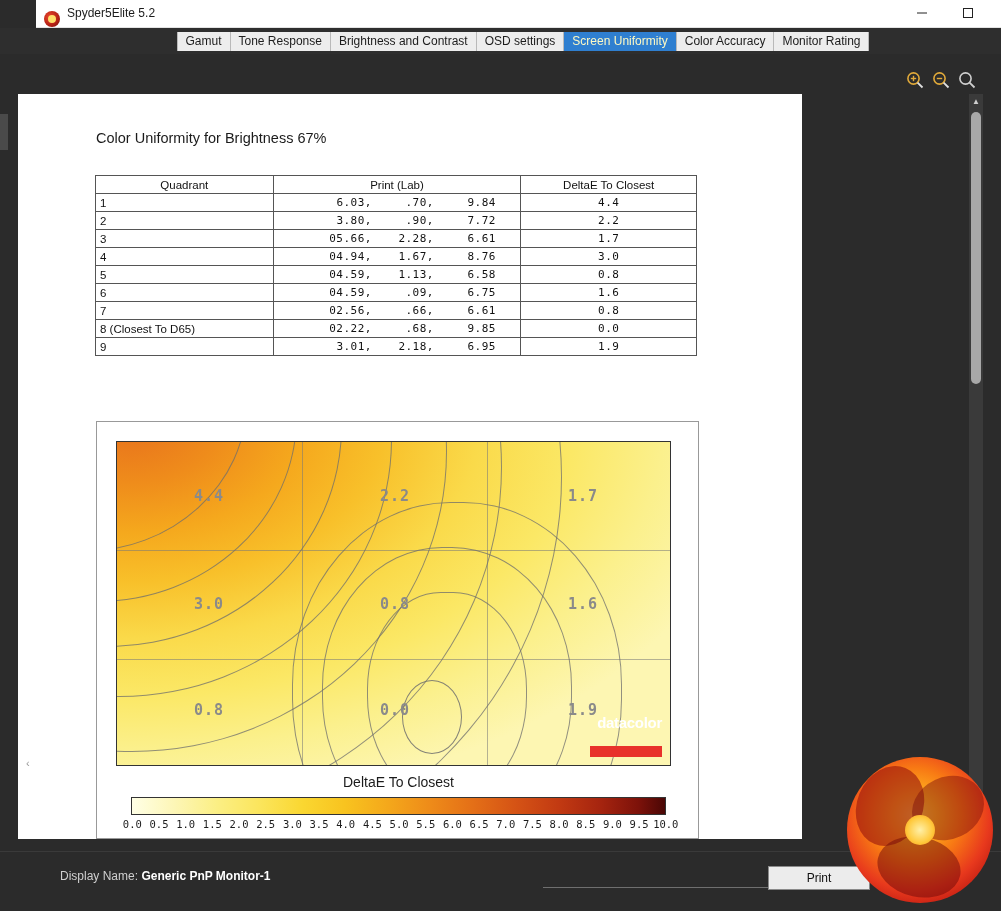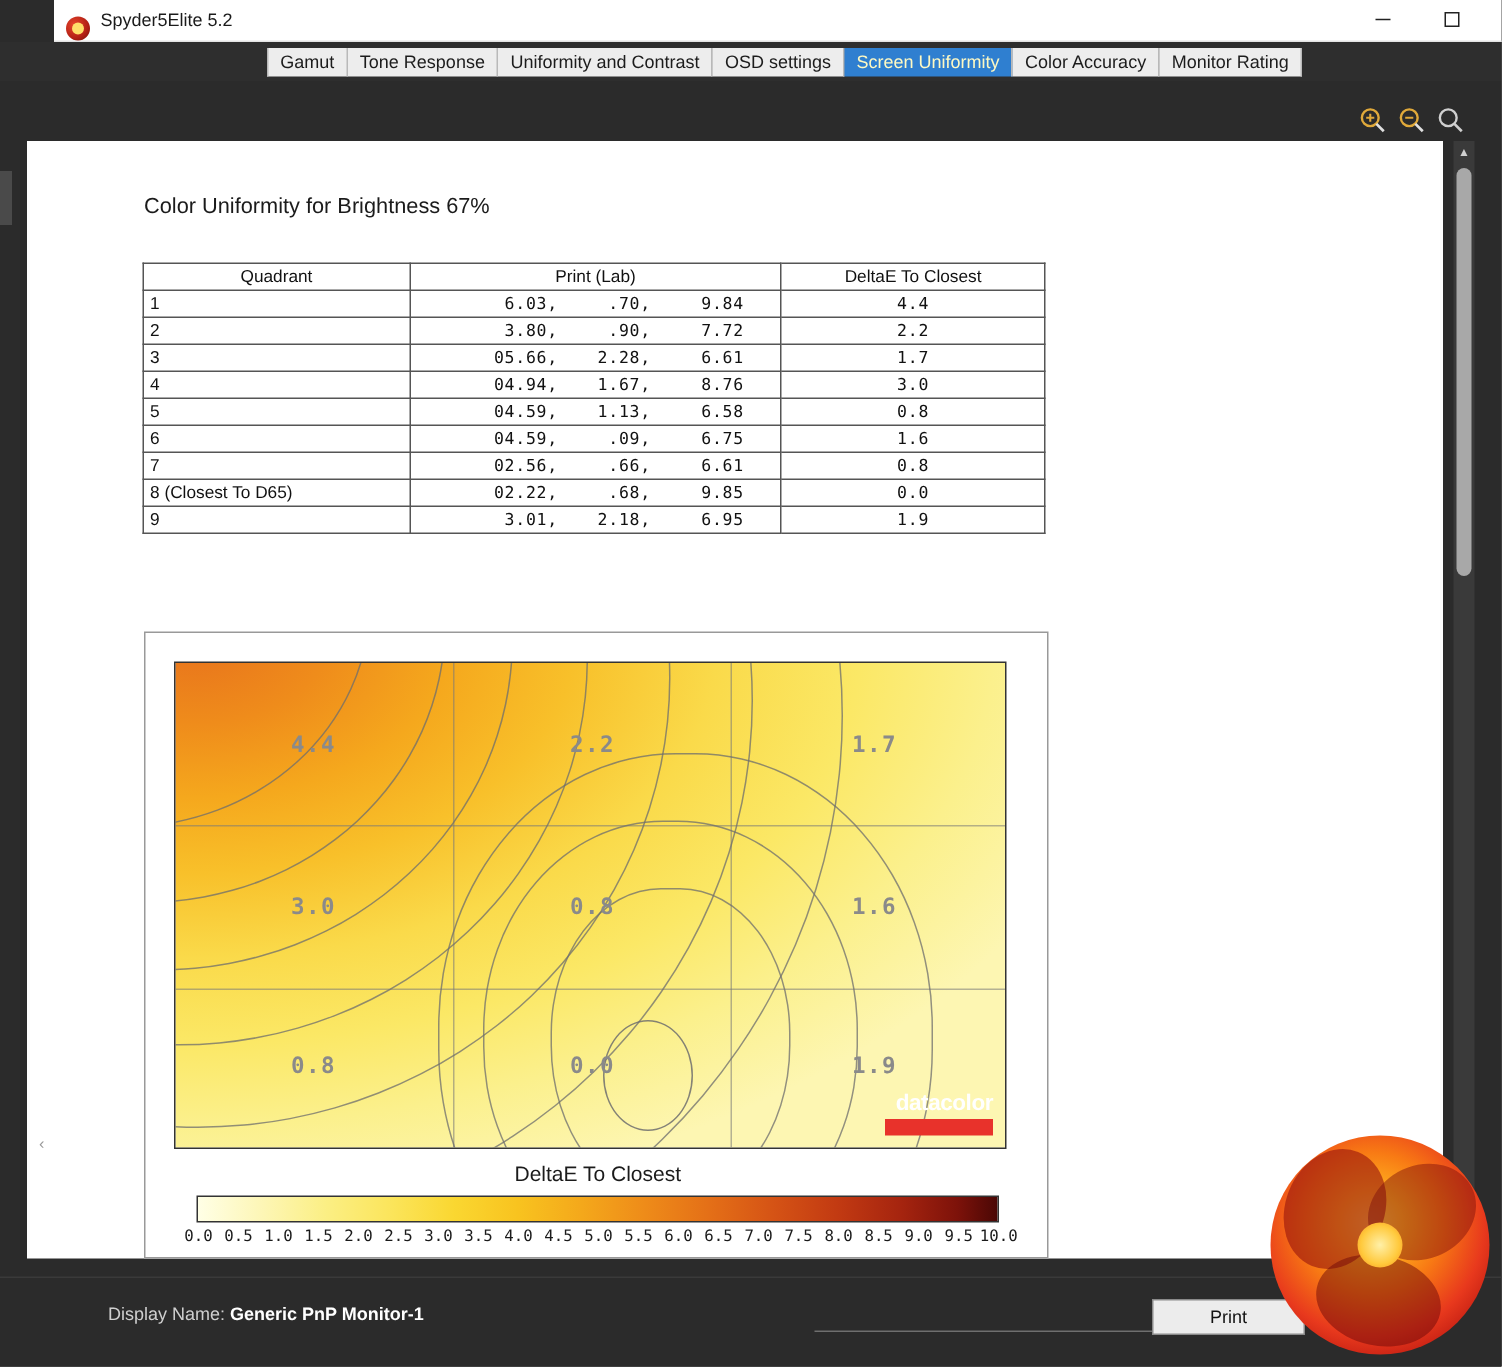--- a/index.html
+++ b/index.html
@@ -90,21 +90,21 @@
   .zbtn svg { display: block; }
 
   .paper-scroll {
     position: absolute;
     top: 40px; left: 18px;
     width: 965px; height: 745px;
     background: #2b2b2b;
   }
   .paper {
     position: absolute; top: 0; left: 0;
-    width: 944px; height: 745px;
+    width: 784px; height: 745px;
     background: #ffffff;
     overflow: hidden;
   }
   .scrollbar {
     position: absolute; top: 0; right: 0;
     width: 14px; height: 745px;
     background: #3a3a3a;
   }
   .scroll-up, .scroll-down {
     position: absolute; left: 0; width: 14px; height: 14px;
@@ -185,21 +185,21 @@
     transform: translate(-50%, -50%);
   }
   .contour {
     position: absolute;
     border: 1px solid rgba(110,110,110,.75);
     border-radius: 50%;
     background: transparent;
   }
   .dc-logo {
     position: absolute; right: 8px; bottom: 8px;
-    display: flex; flex-direction: column; align-items: flex-end; gap: 2px;
+    display: flex; flex-direction: column; align-items: flex-end; gap: 15px;
   }
   .dc-text {
     color: #ffffff; font-size: 15px; font-weight: bold; letter-spacing: -0.3px;
   }
   .dc-bar { width: 72px; height: 11px; background: #e8322b; }
 
   .legend-title {
     position: absolute; left: 0; top: 352px; width: 603px;
     text-align: center; font-size: 14px; color: #1b1b1b;
   }
@@ -223,21 +223,21 @@
   }
 
   
   .bottombar {
     position: absolute; left: 0; bottom: 0;
     width: 1001px; height: 60px;
     background: #2b2b2b;
     border-top: 1px solid #3a3a3a;
   }
   .display-name {
-    position: absolute; left: 72px; top: 17px;
+    position: absolute; left: 60px; top: 17px;
     font-size: 12px; color: #cfcfcf;
   }
   .display-name b { color: #ffffff; }
   .bottom-field {
     position: absolute; left: 543px; top: 14px;
     width: 228px; height: 22px;
     border-bottom: 1px solid #6f6f6f;
   }
   .print-btn {
     position: absolute; left: 768px; top: 14px;
@@ -302,21 +302,21 @@
             <line x1="10.5" y1="1.5" x2="1.5" y2="10.5" stroke="#222" stroke-width="1.1"></line>
           </svg>
       </div>
     </div>
   </div>
 
   <div class="tabstrip">
     <div class="tabs">
       <div class="tab">Gamut</div>
       <div class="tab">Tone Response</div>
-      <div class="tab">Uniformity and Contrast</div>
+      <div class="tab">Brightness and Contrast</div>
       <div class="tab">OSD settings</div>
       <div class="tab active">Screen Uniformity</div>
       <div class="tab">Color Accuracy</div>
       <div class="tab">Monitor Rating</div>
     </div>
   </div>
 
   <div class="content-frame">
 
     <div class="toolbar-zoom">

